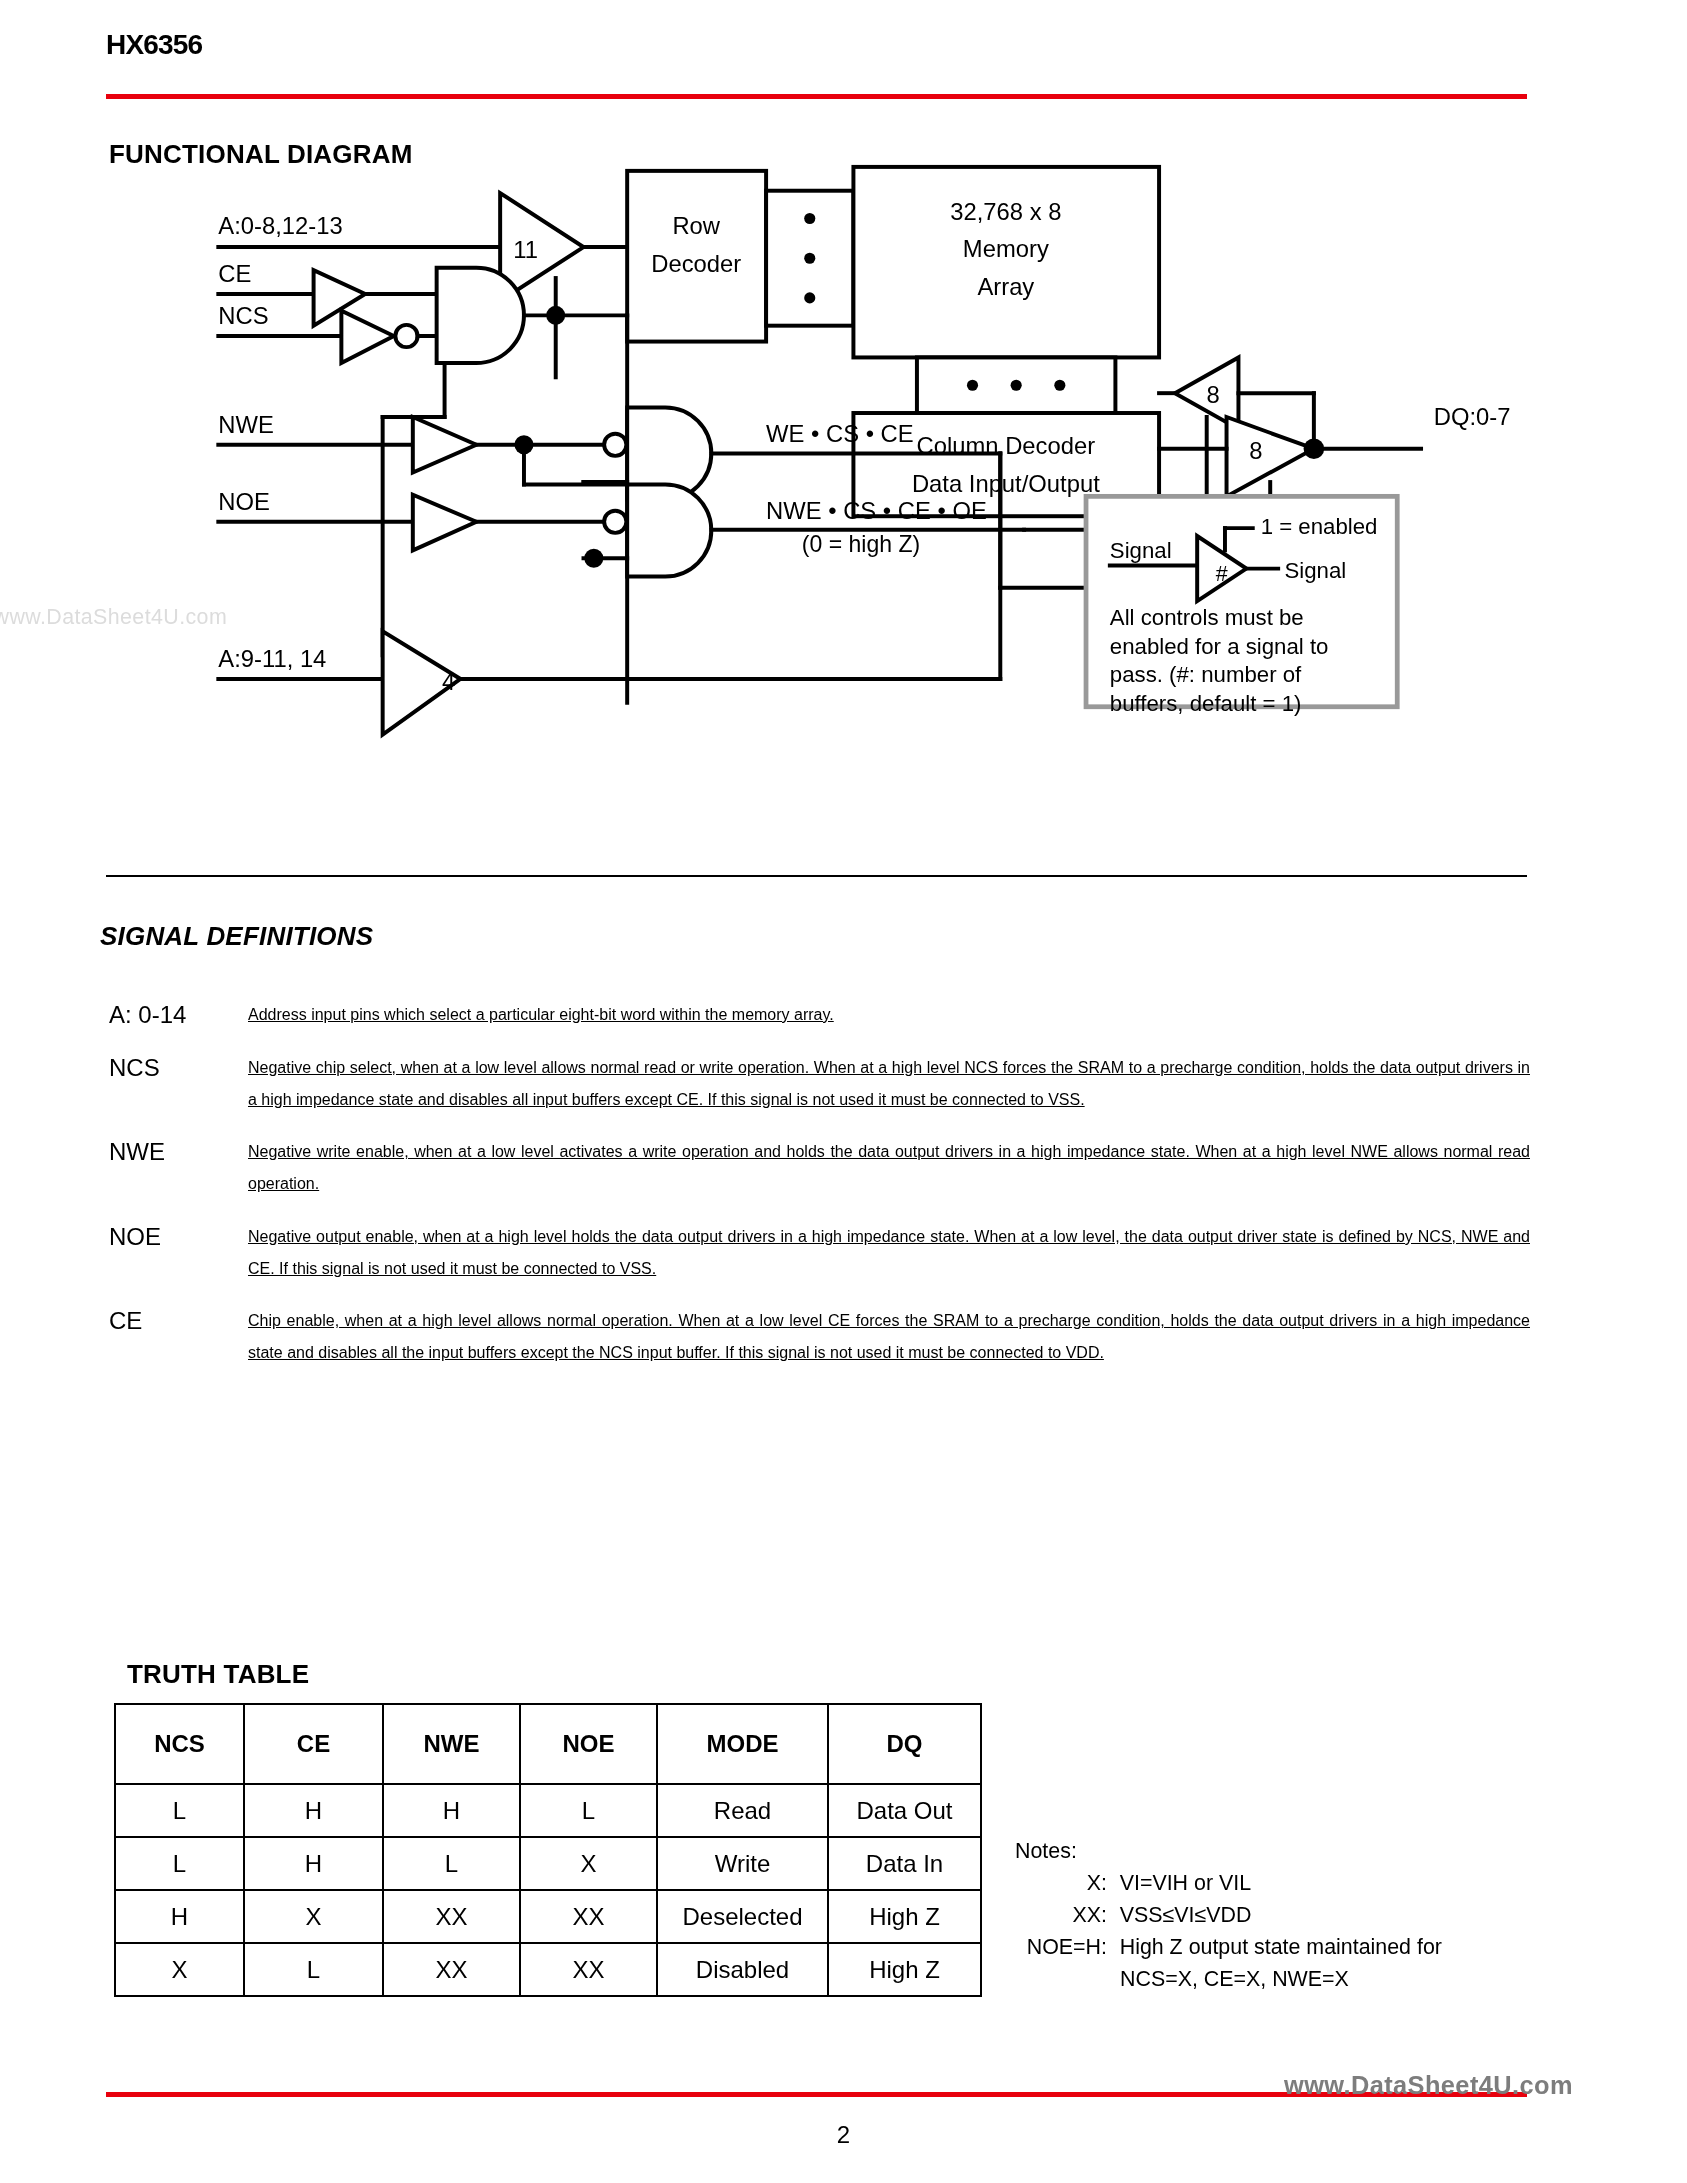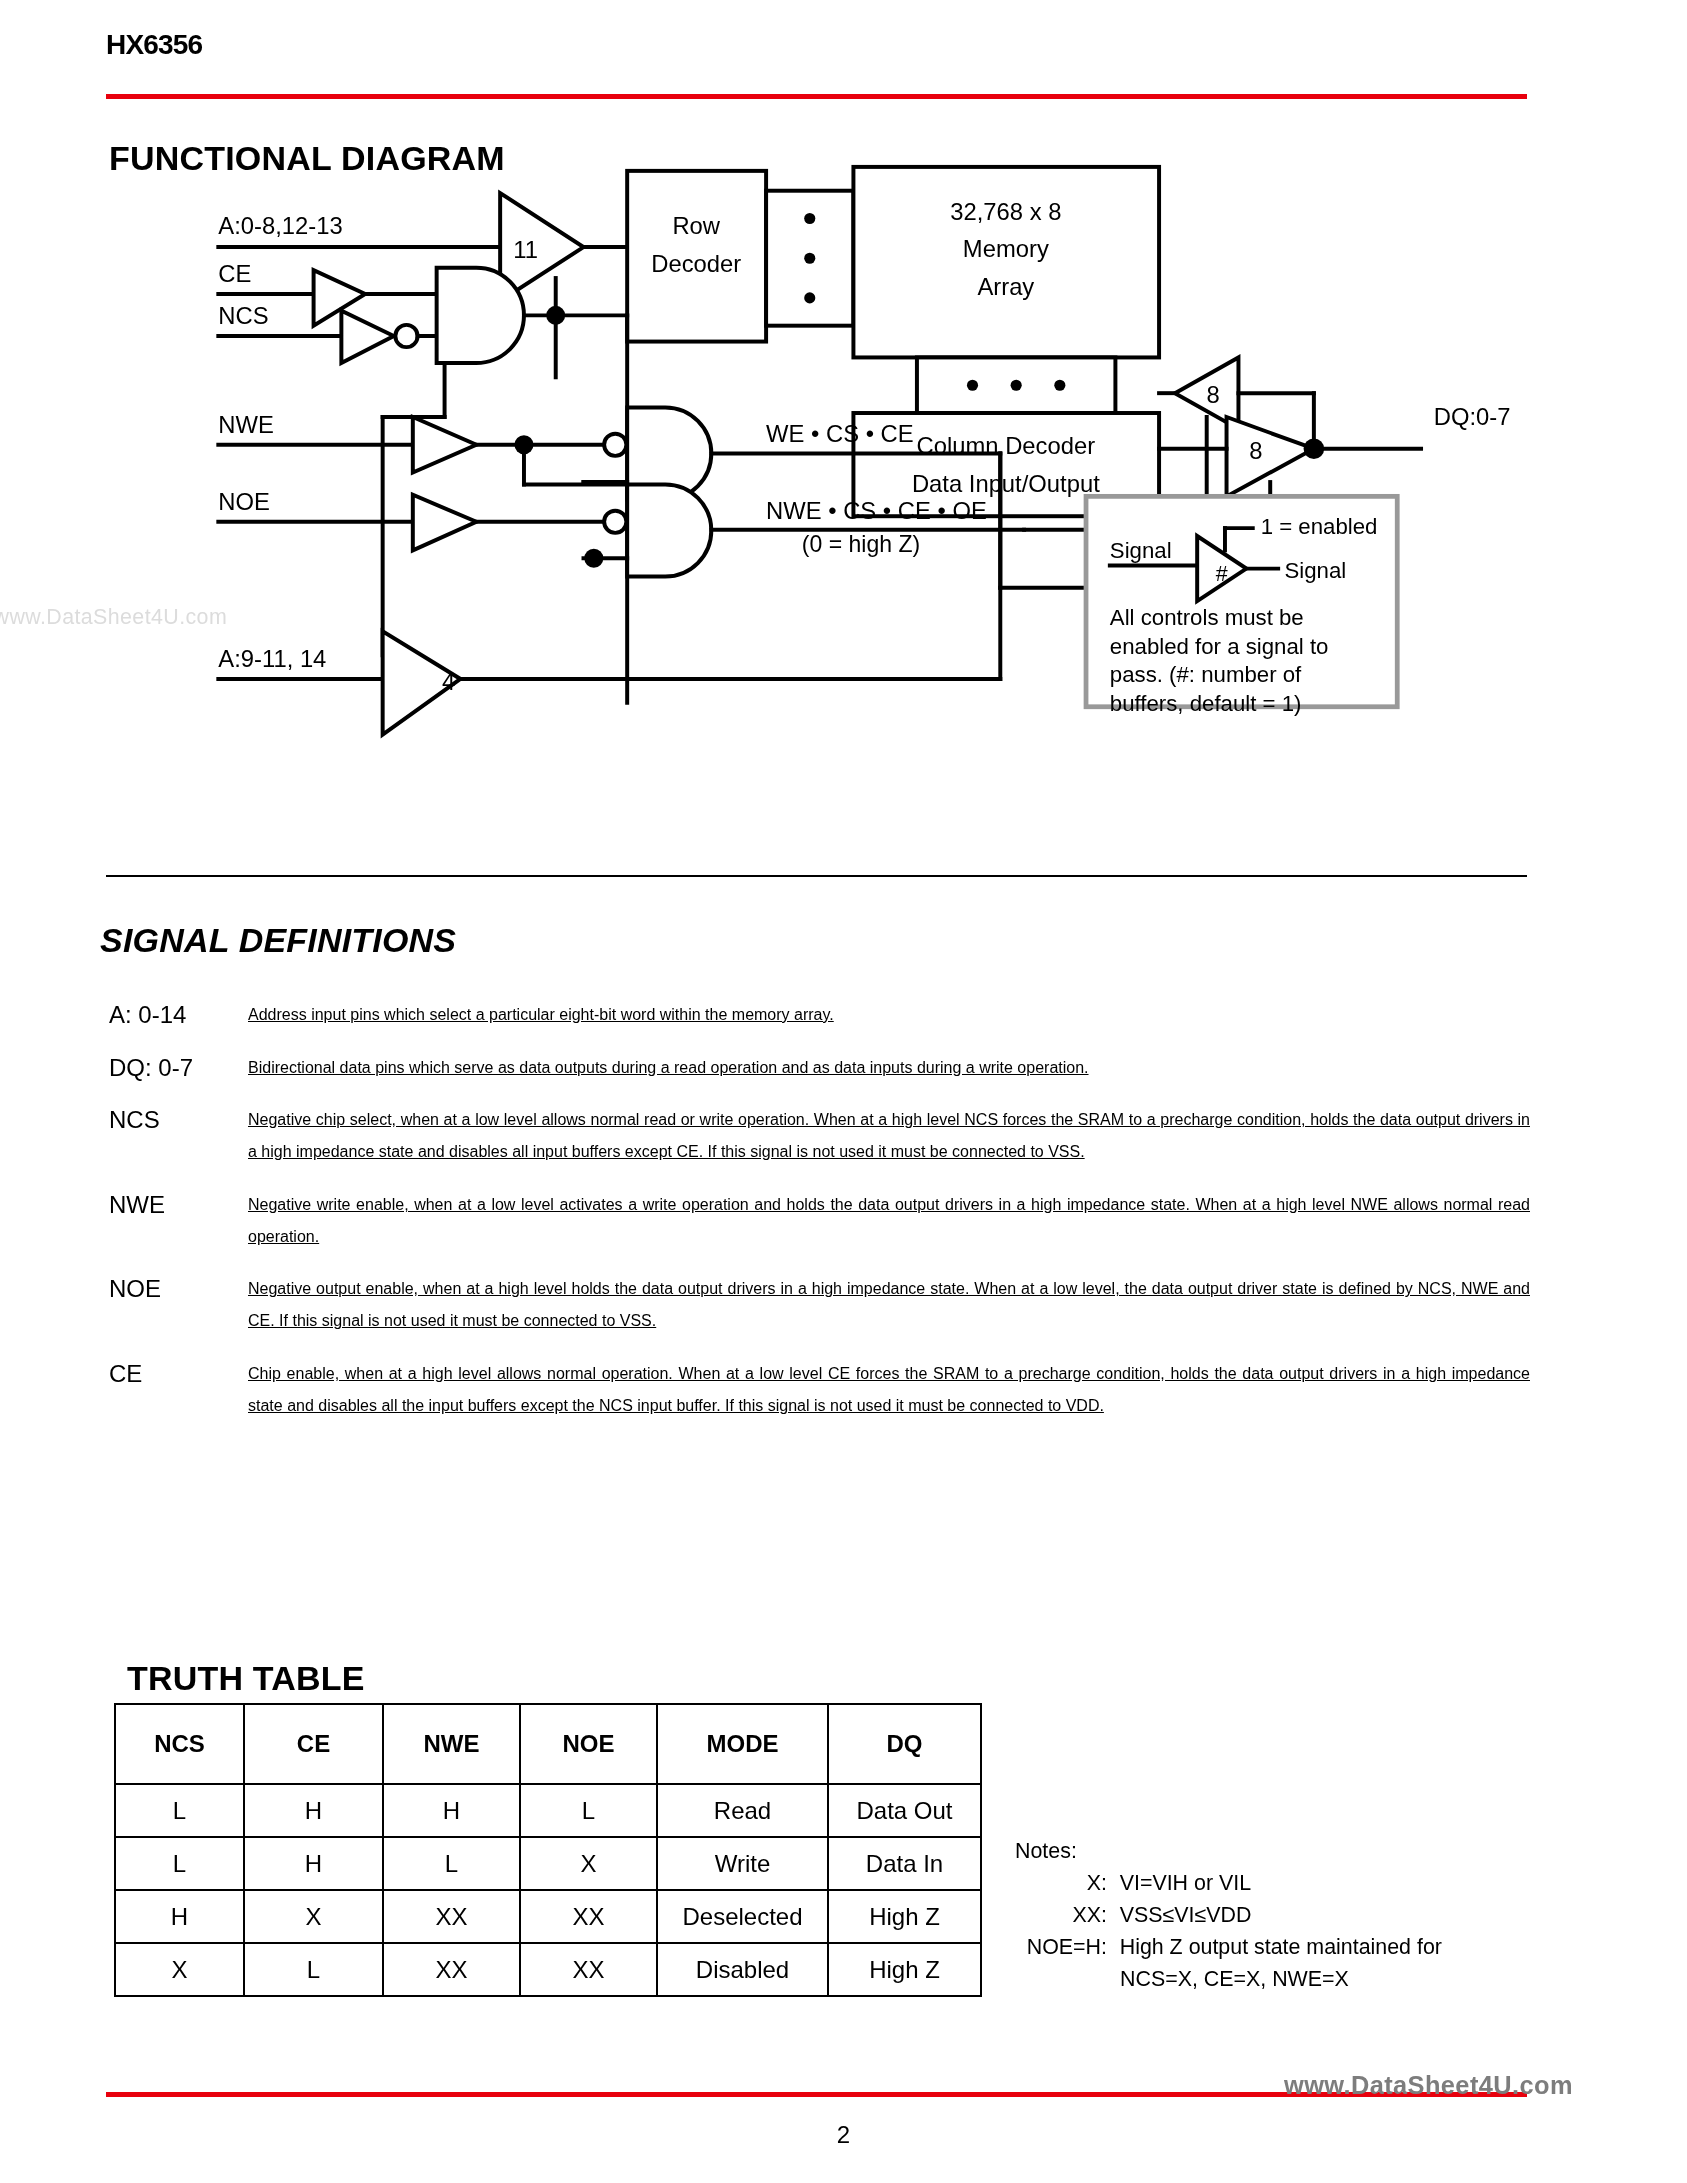--- a/index.html
+++ b/index.html
@@ -17,21 +17,21 @@
   .doc-title {
     position:absolute; left:106px; top:29px;
     font-size:28px; font-weight:bold; letter-spacing:-0.8px;
   }
   .rule-top {
     position:absolute; left:106px; top:94px;
     width:1421px; height:4.8px; background:#e8000d;
   }
   .h-section {
     position:absolute;
-    font-size:34px; font-weight:bold; letter-spacing:0.2px;
+    font-size:26px; font-weight:bold; letter-spacing:0.2px;
   }
   #h-functional { left:109px; top:139px; }
   #h-signaldefs { left:100px; top:921px;font-style:italic; }
   #h-truth      { left:127px; top:1659px; }
 
   .rule-thin {
     position:absolute; background:#000; height:2.4px;
   }
 
   
@@ -256,24 +256,20 @@
   <div class="rule-thin" style="left:106px; top:875px; width:1421px;"></div>
 
   <div class="h-section" id="h-signaldefs">SIGNAL DEFINITIONS</div>
 
   <div class="defs">
     <div class="def-row">
       <div class="def-name">A: 0-14</div>
       <div class="def-text">Address input pins which select a particular eight-bit word within the memory array.</div>
     </div>
     <div class="def-row">
-      <div class="def-name">DQ: 0-7</div>
-      <div class="def-text">Bidirectional data pins which serve as data outputs during a read operation and as data inputs during a write operation.</div>
-    </div>
-    <div class="def-row">
       <div class="def-name">NCS</div>
       <div class="def-text">Negative chip select, when at a low level  allows normal read or write operation. When at a high level NCS forces the SRAM to a precharge condition, holds the data output drivers in a high impedance state and disables all input buffers except CE. If this signal is not used it must be connected to VSS.</div>
     </div>
     <div class="def-row">
       <div class="def-name">NWE</div>
       <div class="def-text">Negative write enable, when at a low level activates a write operation and holds the data output drivers in a high impedance state. When at a high level NWE allows normal read operation.</div>
     </div>
     <div class="def-row">
       <div class="def-name">NOE</div>
       <div class="def-text">Negative output enable, when at a high level holds the data output drivers in a high impedance state. When at a low level, the data output driver state is defined by NCS, NWE and CE. If this signal is not used it must be connected to VSS.</div>

